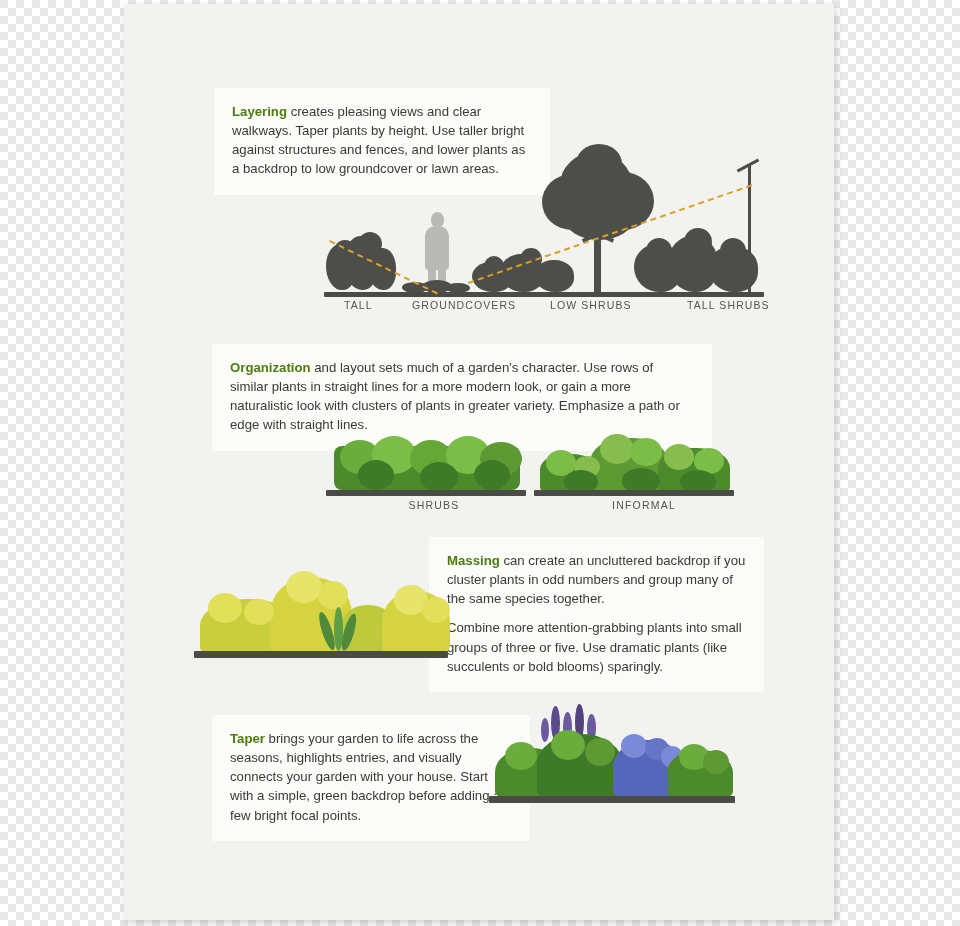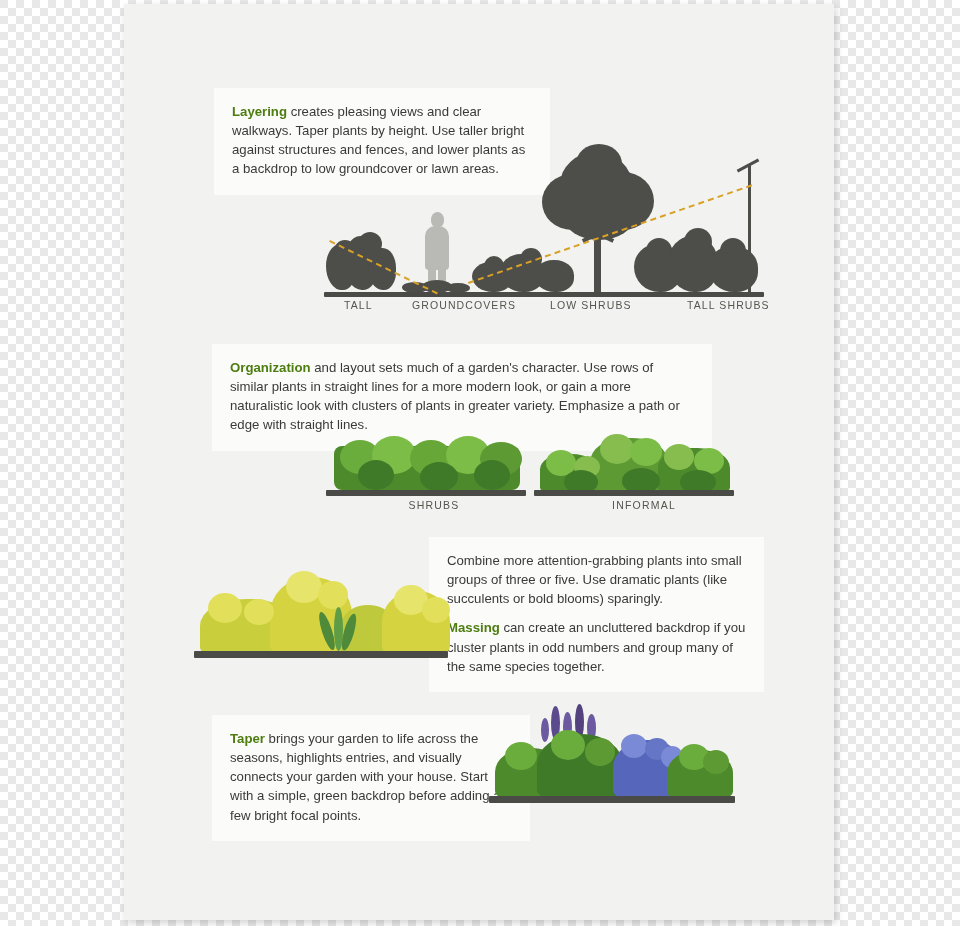--- a/index.html
+++ b/index.html
@@ -190,24 +190,24 @@
       <div class="hleaf" style="left:88px;top:34px;width:38px;height:26px;background:#3f7a28;"></div>
       <div class="hleaf" style="left:146px;top:36px;width:36px;height:24px;background:#3f7a28;"></div>
       <div class="ground" style="left:0px;top:56px;width:200px;height:6px;"></div>
     </div>
   </div>
 
   <div class="capt" style="left:250px;top:495px;width:120px;">SHRUBS</div>
   <div class="capt" style="left:455px;top:495px;width:130px;">INFORMAL</div>
 
   <div class="card s3-card">
+    <p>
+      <span class="lead">Massing</span><span> can create an uncluttered backdrop if you cluster plants in odd numbers and group many of the same species together.</span>
+    </p>
     <p>Combine more attention-grabbing plants into small groups of three or five. Use dramatic plants (like succulents or bold blooms) sparingly.</p>
-    <p>
-      <span class="lead">Massing</span><span> can create an uncluttered backdrop if you cluster plants in odd numbers and group many of the same species together.</span>
-    </p>
   </div>
 
   <div class="s3-stage">
     <div class="fuzz" style="left:6px;top:40px;width:96px;height:56px;background:#c9cf3c;border-radius:48% 48% 14% 14%;"></div>
     <div class="fuzz" style="left:76px;top:18px;width:82px;height:78px;background:#d6d341;border-radius:48% 48% 14% 14%;"></div>
     <div class="fuzz" style="left:146px;top:46px;width:56px;height:50px;background:#bfc93c;border-radius:48% 48% 14% 14%;"></div>
     <div class="fuzz" style="left:188px;top:32px;width:68px;height:64px;background:#d6d341;border-radius:48% 48% 14% 14%;"></div>
     <div class="fuzz" style="left:14px;top:34px;width:34px;height:30px;background:#e2e05a;"></div>
     <div class="fuzz" style="left:50px;top:40px;width:30px;height:26px;background:#e2e05a;"></div>
     <div class="fuzz" style="left:92px;top:12px;width:36px;height:32px;background:#e6e46a;"></div>

